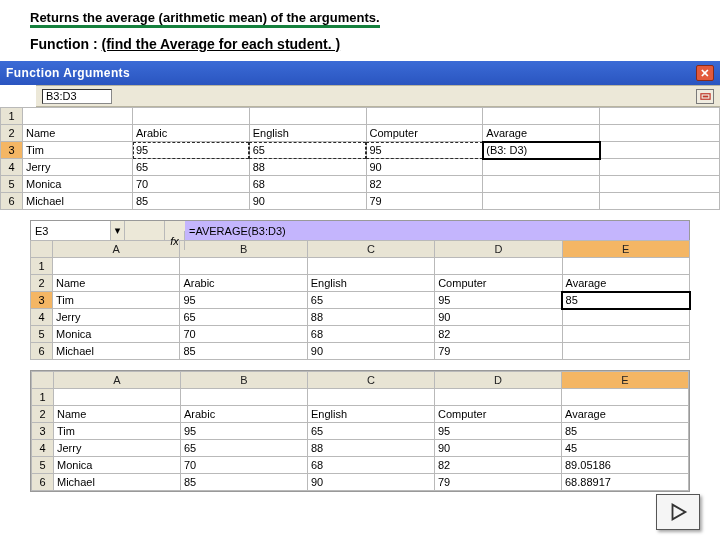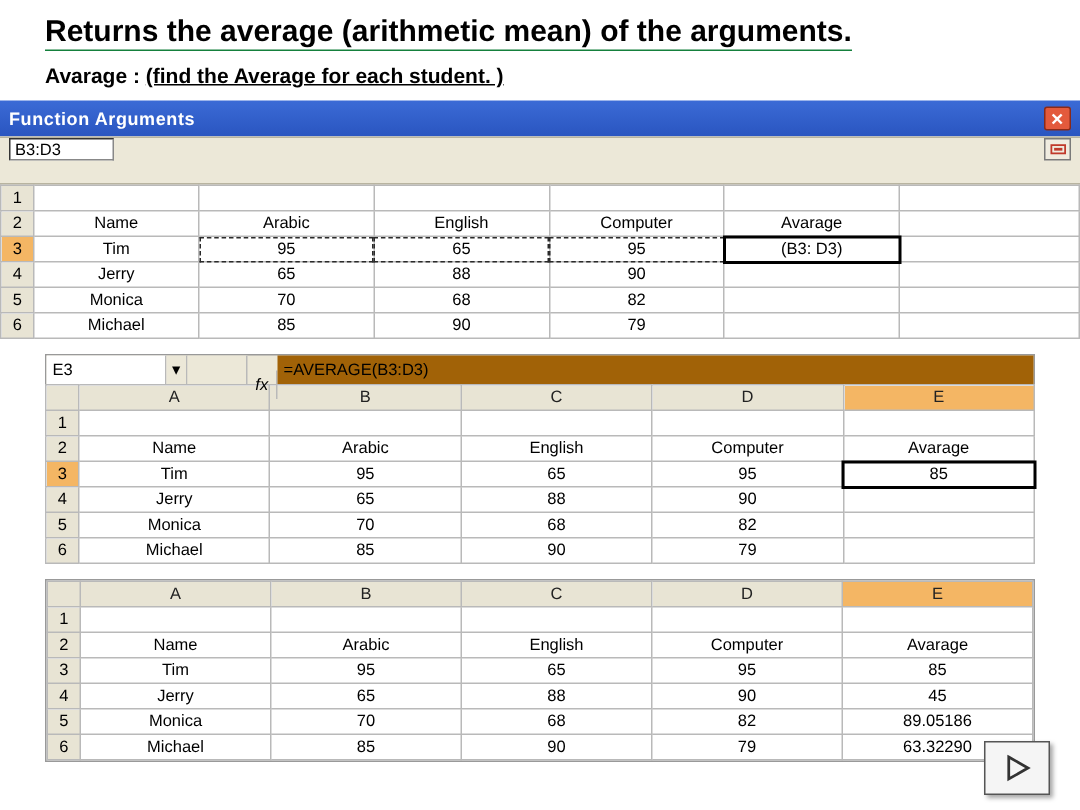--- a/index.html
+++ b/index.html
@@ -1,64 +1,64 @@
 <!DOCTYPE html>
 <html><head>
 <meta charset="utf-8">
 <style>
   * { box-sizing: border-box; margin: 0; padding: 0; }
   body { font-family: Arial, sans-serif; font-size: 13px; background: #fff; width: 720px; }
   .intro { padding: 10px 30px 5px 30px; }
-  .intro h2 { font-size: 20px; font-weight: bold; border-bottom: 1px solid #15803d; display: inline-block; margin-bottom: 8px; }
+  .intro h2 { font-size: 13px; font-weight: bold; border-bottom: 3px solid #15803d; display: inline-block; margin-bottom: 8px; }
   .intro .example { font-size: 14px; font-weight: bold; }
   .intro .example .u { text-decoration: underline; margin-top: 27px; }
 
   
   .fa-bar { background: linear-gradient(#3b6bd6, #2a55c0); height: 22px; display: flex; align-items: center; color: #fff; font-weight: bold; padding: 12px 6px; font-size: 12px; letter-spacing: .4px; margin-top: 4px; }
   .fa-close { margin-left: auto; width: 18px; height: 16px; background: #e35a3c; border: 1px solid #8a2a18; display:flex; align-items:center; justify-content:center; font-size:11px; color:#fff; cursor:pointer; border-radius:2px;}
-  .fa-strip { height: 32px; background: #ece8d8; border-top:1px solid #b8b4a0; border-bottom:1px solid #b8b4a0; display:flex; padding: 0 6px; }
+  .fa-strip { height: 22px; background: #ece8d8; border-top:1px solid #b8b4a0; border-bottom:1px solid #b8b4a0; display:flex; align-items:center; padding: 0 6px; margin-left: 36px; }
   .fa-input { background:#fff; border:1px inset #888; font-size:11px; padding:1px 3px; height:15px; width: 70px; }
   .fa-collapse { margin-left:auto; width:18px; height:15px; border:1px solid #7a7a7a; background:#f0ece0; display:flex; align-items:center; justify-content:center; cursor:pointer;}
   .fa-collapse svg { width:11px; height:11px;}
   .sheet1 { margin: 0 0 10px 0; } 
   table.sheet { border-collapse: collapse; font-size: 11px; font-family: Tahoma, Arial, sans-serif; width: 100%; table-layout: fixed; }
   table.sheet th, table.sheet td { border: 1px solid #b9b9b9; height: 17px; padding: 0 3px; background:#fff; overflow:hidden; white-space:nowrap; }
   table.sheet th { background: #e8e4d4; font-weight: normal; text-align:center; color:#222;}
   table.sheet th.sel, table.sheet td.rowh.sel { background:#f4b664; }
   table.sheet td.rowh { background:#e8e4d4; text-align:center; width:22px;}
-  table.sheet td.num { text-align:center; }
-  table.sheet td.txt { text-align:center; }
+  table.sheet td.num { text-align:left; }
+  table.sheet td.txt { text-align:left; }
   .corner { width:22px; background:#e8e4d4;}
 
   
   .sel-cell { outline: 2px solid #000; outline-offset:-1px; position:relative;margin-top:24px;}
   .sel-range-dash { outline: 1px dashed #2a2a2a; outline-offset:-1px;}
 
   
   .fbar { display:flex; align-items:center; border:1px solid #999; border-bottom:none; height:20px; font-size:11px; background:#ece8d8;}
   .fbar .namebox { width:80px; border-right:1px solid #b9b9b9; padding:0 4px; text-align:left; background:#fff; height:100%; display:flex; align-items:center;}
   .fbar .drop { width:14px; text-align:center; border-right:1px solid #b9b9b9; height:100%; display:flex; align-items:center; justify-content:center; background:#ece8d8; cursor:pointer;}
   .fbar .gap { width:40px; border-right:1px solid #b9b9b9; height:100%; background:#ece8d8;}
   .fbar .fx { width:20px; text-align:center; font-style:italic; border-right:1px solid #b9b9b9; height:100%; display:flex; align-items:center; justify-content:center; cursor:pointer;margin-top:20px;}
-  .fbar .formula { flex:1; padding:0 4px; background:#a16207; height:100%; display:flex; align-items:center;text-align:right;}
+  .fbar .formula { flex:1; padding:0 4px; background:#c4b5fd; height:100%; display:flex; align-items:center;text-align:right;}
 
   
   .play-btn { position:absolute; right:20px; bottom:10px; width:44px; height:36px; background:#f5f5f5; border:1px solid #555; box-shadow:2px 2px 3px rgba(0,0,0,.35); display:flex; align-items:center; justify-content:center; cursor:pointer;}
   .play-btn svg { width:22px; height:22px;}
   .page-wrap{ position:relative; width:720px; height:540px;}
   .col-header-only { border:1px solid #999; margin:10px 30px 0 30px;}
 </style>
 </head>
 <body>
 <div class="page-wrap">
 
 <div class="intro">
   <h2>Returns the average (arithmetic mean) of the arguments.</h2>
   <p class="example">
-    <span>Avarage : </span><span class="u">(find the Average for each student. )</span>
+    <span>Function : </span><span class="u">(find the Average for each student. )</span>
   </p>
 </div>
 
 <div class="fa-bar">
   <span>Function Arguments</span>
   <div class="fa-close" title="Close">✕</div>
 </div>
 <div class="fa-strip">
   <input class="fa-input" value="B3:D3" style="">
   <div class="fa-collapse">
@@ -279,21 +279,21 @@
             <td class="num">68</td>
             <td class="num">82</td>
             <td class="num">89.05186</td>
           </tr>
           <tr>
             <td class="rowh">6</td>
             <td class="txt">Michael</td>
             <td class="num">85</td>
             <td class="num">90</td>
             <td class="num">79</td>
-            <td class="num">63.32290</td>
+            <td class="num">68.88917</td>
           </tr>
         </tbody>
   </table>
 </div>
 
 <div class="play-btn">
   <svg viewBox="0 0 24 24">
         <polygon points="6,4 20,12 6,20" fill="none" stroke="#333" stroke-width="2"></polygon>
       </svg>
 </div>

